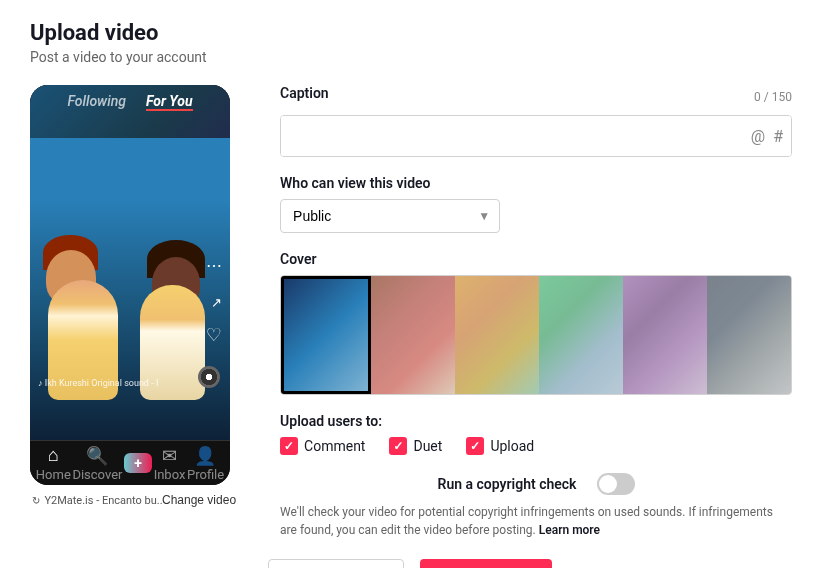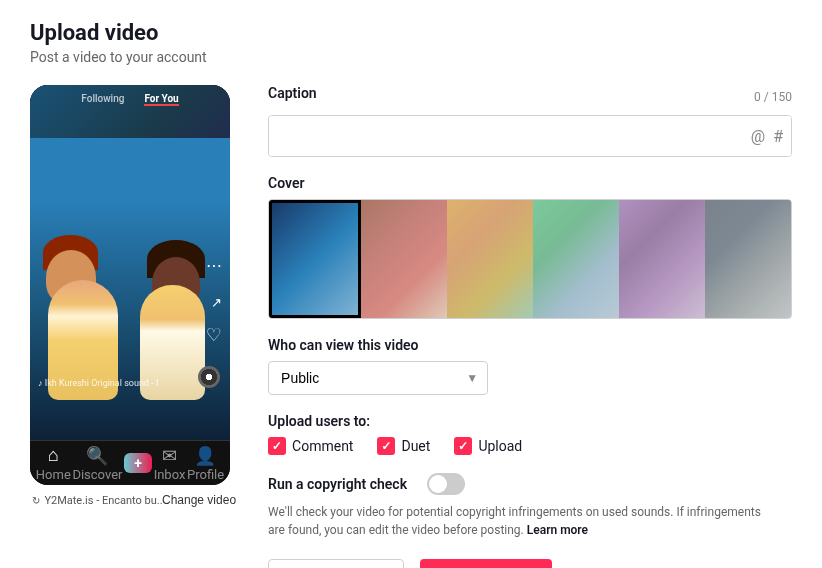--- a/index.html
+++ b/index.html
@@ -45,22 +45,23 @@
       gap: 20px;
       padding: 8px 0 5px;
       position: absolute;
       top: 0;
       left: 0;
       right: 0;
       z-index: 10;
     }
     .phone-tab {
       color: rgba(255,255,255,0.7);
-      font-size: 10px;
+      font-size: 14px;
       font-weight: 500;
+      font-style: italic;
     }
     .phone-tab.active {
       color: #fff;
       font-weight: 700;
       border-bottom: 2px solid #ef4444;
     }
     .phone-video-area {
       position: absolute;
       top: 0; left: 0; right: 0; bottom: 45px;
       background: linear-gradient(180deg, #1a1a2e 0%, #16213e 40%, #0f3460 100%);
@@ -239,20 +240,21 @@
       white-space: nowrap;
       text-overflow: ellipsis;
     }
 
     
     .form-area {
       flex: 1;
     }
     .form-section {
       margin-bottom: 18px;
+      margin-left: 12px;
     }
     .form-label {
       font-size: 14px;
       font-weight: 600;
       margin-bottom: 8px;
       display: block;
     }
     .caption-header {
       display: flex;
       justify-content: space-between;
@@ -384,20 +386,21 @@
       font-size: 14px;
       color: #161823;
     }
 
     
     .copyright-row {
       display: flex;
       align-items: center;
       gap: 20px;
       margin-bottom: 8px;
+      justify-content: center;
     }
     .toggle-switch {
       width: 38px;
       height: 22px;
       background: #ccc;
       border-radius: 11px;
       position: relative;
       cursor: pointer;
     }
     .toggle-knob {
@@ -538,61 +541,61 @@
       <div class="caption-input-wrapper">
         <input type="text" class="caption-input" placeholder="" style="">
         <div class="caption-icons">
           <span class="caption-icon">@</span>
           <span class="caption-icon">#</span>
         </div>
       </div>
     </div>
 
     <div class="form-section">
-      <label class="form-label">Cover</label>
-      <div class="cover-strip">
-        <div class="cover-thumb selected">
-          <div class="cover-thumb-inner thumb-1"></div>
-        </div>
-        <div class="cover-thumb">
-          <div class="cover-thumb-inner thumb-2"></div>
-          <div class="cover-overlay"></div>
-        </div>
-        <div class="cover-thumb">
-          <div class="cover-thumb-inner thumb-3"></div>
-          <div class="cover-overlay"></div>
-        </div>
-        <div class="cover-thumb">
-          <div class="cover-thumb-inner thumb-4"></div>
-          <div class="cover-overlay"></div>
-        </div>
-        <div class="cover-thumb">
-          <div class="cover-thumb-inner thumb-5"></div>
-          <div class="cover-overlay"></div>
-        </div>
-        <div class="cover-thumb">
-          <div class="cover-thumb-inner thumb-6"></div>
-          <div class="cover-overlay"></div>
-        </div>
-      </div>
-    </div>
-
-    <div class="form-section">
       <label class="form-label">Who can view this video</label>
       <div class="select-wrapper">
         <select class="styled-select">
           <option>Public</option>
           <option>Friends</option>
           <option>Private</option>
         </select>
         <span class="select-arrow">▼</span>
       </div>
     </div>
 
     <div class="form-section">
+      <label class="form-label">Cover</label>
+      <div class="cover-strip">
+        <div class="cover-thumb selected">
+          <div class="cover-thumb-inner thumb-1"></div>
+        </div>
+        <div class="cover-thumb">
+          <div class="cover-thumb-inner thumb-2"></div>
+          <div class="cover-overlay"></div>
+        </div>
+        <div class="cover-thumb">
+          <div class="cover-thumb-inner thumb-3"></div>
+          <div class="cover-overlay"></div>
+        </div>
+        <div class="cover-thumb">
+          <div class="cover-thumb-inner thumb-4"></div>
+          <div class="cover-overlay"></div>
+        </div>
+        <div class="cover-thumb">
+          <div class="cover-thumb-inner thumb-5"></div>
+          <div class="cover-overlay"></div>
+        </div>
+        <div class="cover-thumb">
+          <div class="cover-thumb-inner thumb-6"></div>
+          <div class="cover-overlay"></div>
+        </div>
+      </div>
+    </div>
+
+    <div class="form-section">
       <label class="form-label">Upload users to:</label>
       <div class="allow-users-row">
         <div class="checkbox-item">
           <div class="checkbox-custom">
             <span class="checkbox-check">✓</span>
           </div>
           <span class="checkbox-label">Comment</span>
         </div>
         <div class="checkbox-item">
           <div class="checkbox-custom">

